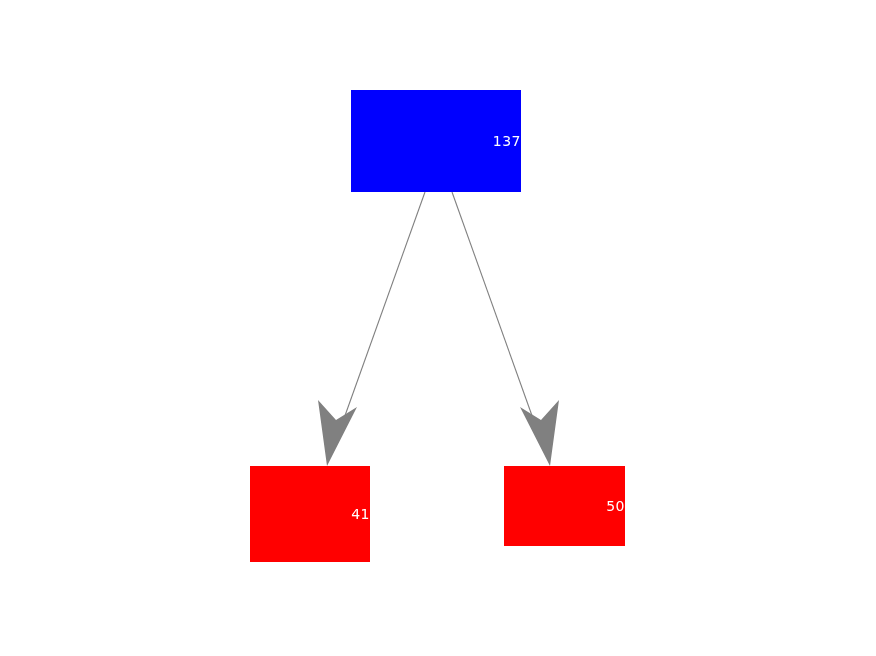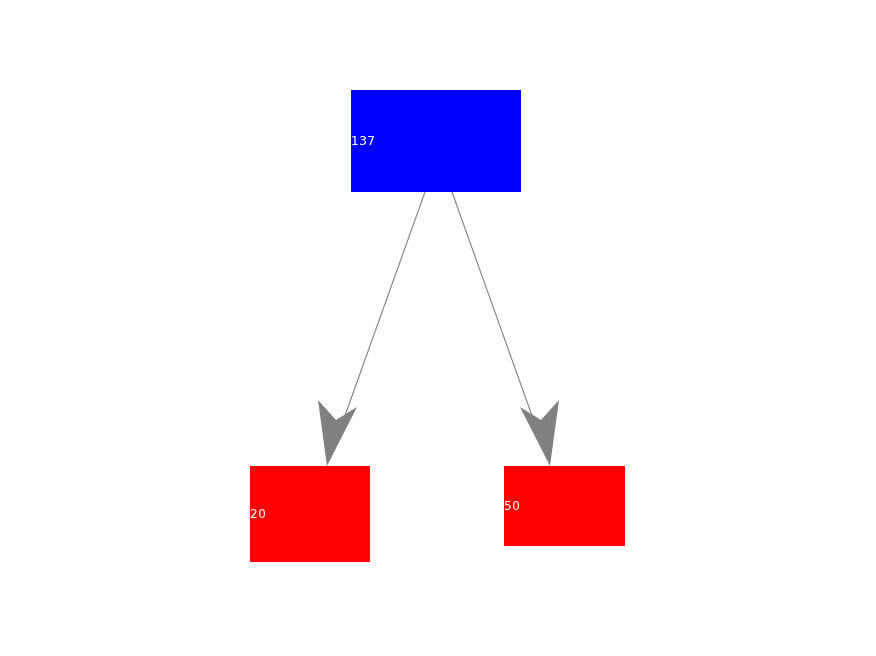--- a/index.html
+++ b/index.html
@@ -24,24 +24,24 @@
     left: 0;
     top: 0;
     width: 876px;
     height: 656px;
   }
   .node {
     position: absolute;
     box-sizing: border-box;
     display: flex;
     align-items: center;
-    justify-content: flex-start;
+    justify-content: flex-end;
     color: #ffffff;
     font-family: "DejaVu Sans", sans-serif;
-    font-size: 12px;
+    font-size: 14px;
     font-weight: normal;
     letter-spacing: 0.5px;
     line-height: 1;
     user-select: none;
   }
   .node-label {
     display: block;
   }
   #node-root {
     left: 351px;
@@ -79,20 +79,20 @@
       <line x1="452" y1="192" x2="540" y2="438" stroke="#808080" stroke-width="1.1" fill="none"></line>
       <polygon fill="#808080" stroke="none" points="550,466 559,400 541,420 520,407"></polygon>
     </g>
   </svg>
 
   <div class="node" id="node-root">
     <span class="node-label">137</span>
   </div>
 
   <div class="node" id="node-left">
-    <span class="node-label">20</span>
+    <span class="node-label">41</span>
   </div>
 
   <div class="node" id="node-right">
     <span class="node-label">50</span>
   </div>
 
 </div>
 
 </body></html>

